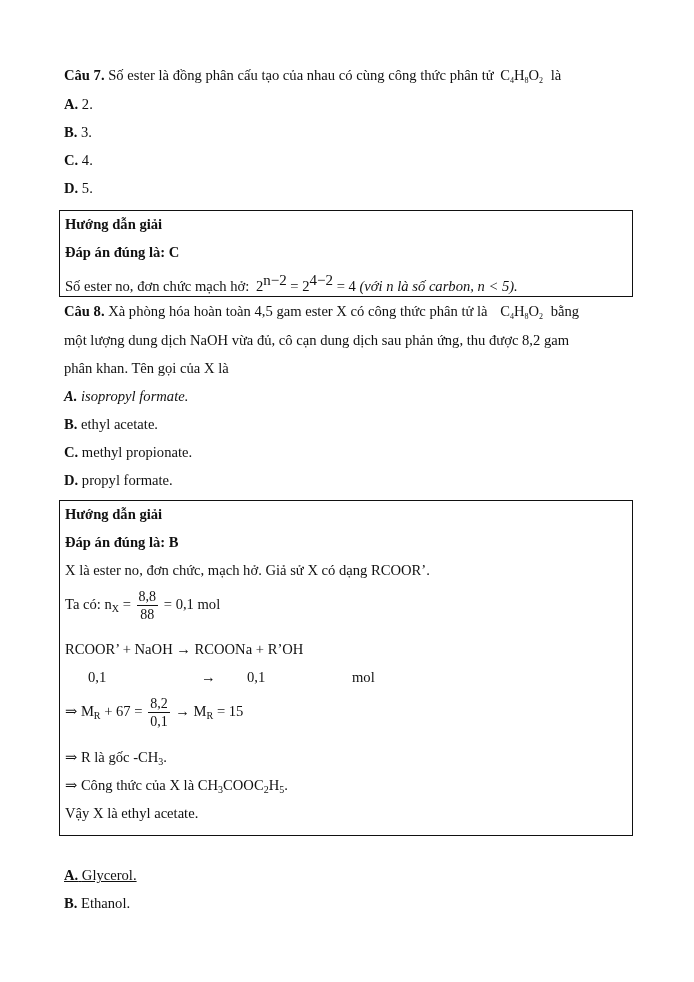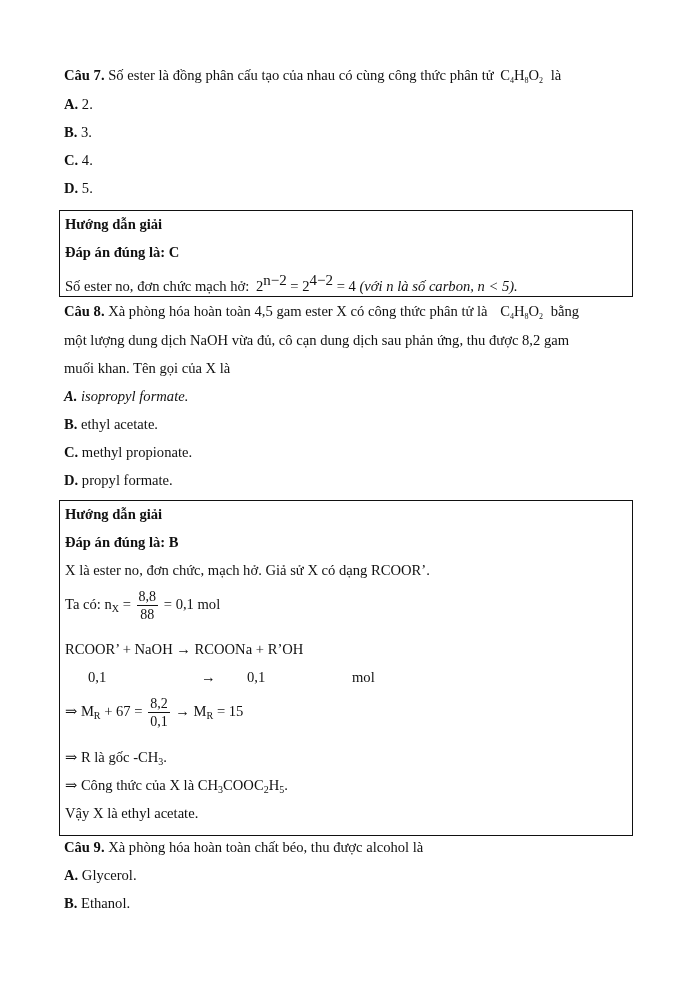--- a/index.html
+++ b/index.html
@@ -54,21 +54,21 @@
     </div>
   </div>
 
   <div class="line" style="top:302px;">
     <span class="b">Câu 8.</span>
     <span>Xà phòng hóa hoàn toàn 4,5 gam ester X có công thức phân tử là</span>
     <span style="margin-left:9px;"><span>C</span><sub class="s">4</sub><span>H</span><sub class="s">8</sub><span>O</span><sub class="s">2</sub></span>
     <span style="margin-left:4px;">bằng</span>
   </div>
   <div class="line" style="top:331px;">một lượng dung dịch NaOH vừa đủ, cô cạn dung dịch sau phản ứng, thu được 8,2 gam</div>
-  <div class="line" style="top:359px;">muối khan. Tên gọi của X là</div>
+  <div class="line" style="top:359px;">phân khan. Tên gọi của X là</div>
   <div class="line" style="top:387px;font-style:italic;"><span class="b">A.</span> <span>isopropyl formate.</span></div>
   <div class="line" style="top:415px;"><span class="b">B.</span> <span>ethyl acetate.</span></div>
   <div class="line" style="top:443px;"><span class="b">C.</span> <span>methyl propionate.</span></div>
   <div class="line" style="top:471px;"><span class="b">D.</span> <span>propyl formate.</span></div>
 
   <div class="box" style="top:500px; height:336px;">
     <div class="line b" style="top:4px;">Hướng dẫn giải</div>
     <div class="line b" style="top:32px;">Đáp án đúng là: B</div>
     <div class="line" style="top:60px;">X là ester no, đơn chức, mạch hở. Giả sử X có dạng RCOOR’.</div>
     <div class="line" style="top:86px; line-height:34px;">
@@ -88,20 +88,16 @@
     <div class="line" style="top:193px; line-height:34px;">
       <span>⇒ M</span><sub class="r">R</sub><span> + 67 =</span>
       <span class="frac"><span class="num">8,2</span><span class="den">0,1</span></span>
       <span>→ M</span><sub class="r">R</sub><span> = 15</span>
     </div>
     <div class="line" style="top:247px;"><span>⇒ R là gốc -CH</span><sub class="r">3</sub><span>.</span></div>
     <div class="line" style="top:275px;text-align:right;"><span>⇒ Công thức của X là CH</span><sub class="r">3</sub><span>COOC</span><sub class="r">2</sub><span>H</span><sub class="r">5</sub><span>.</span></div>
     <div class="line" style="top:303px;">Vậy X là ethyl acetate.</div>
   </div>
 
-  <div class="line" style="top:838px;">
-    <span class="b">Câu 9.</span>
-    <span>Xà phòng hóa hoàn toàn chất béo, thu được alcohol là</span>
-  </div>
-  <div class="line" style="top:866px;"><span class="b">A.</span> <span>Glycerol.</span></div>
+  <div class="line" style="top:866px;text-decoration:underline;"><span class="b">A.</span> <span>Glycerol.</span></div>
   <div class="line" style="top:894px;"><span class="b">B.</span> <span>Ethanol.</span></div>
 
 </div>
 
 </body></html>

